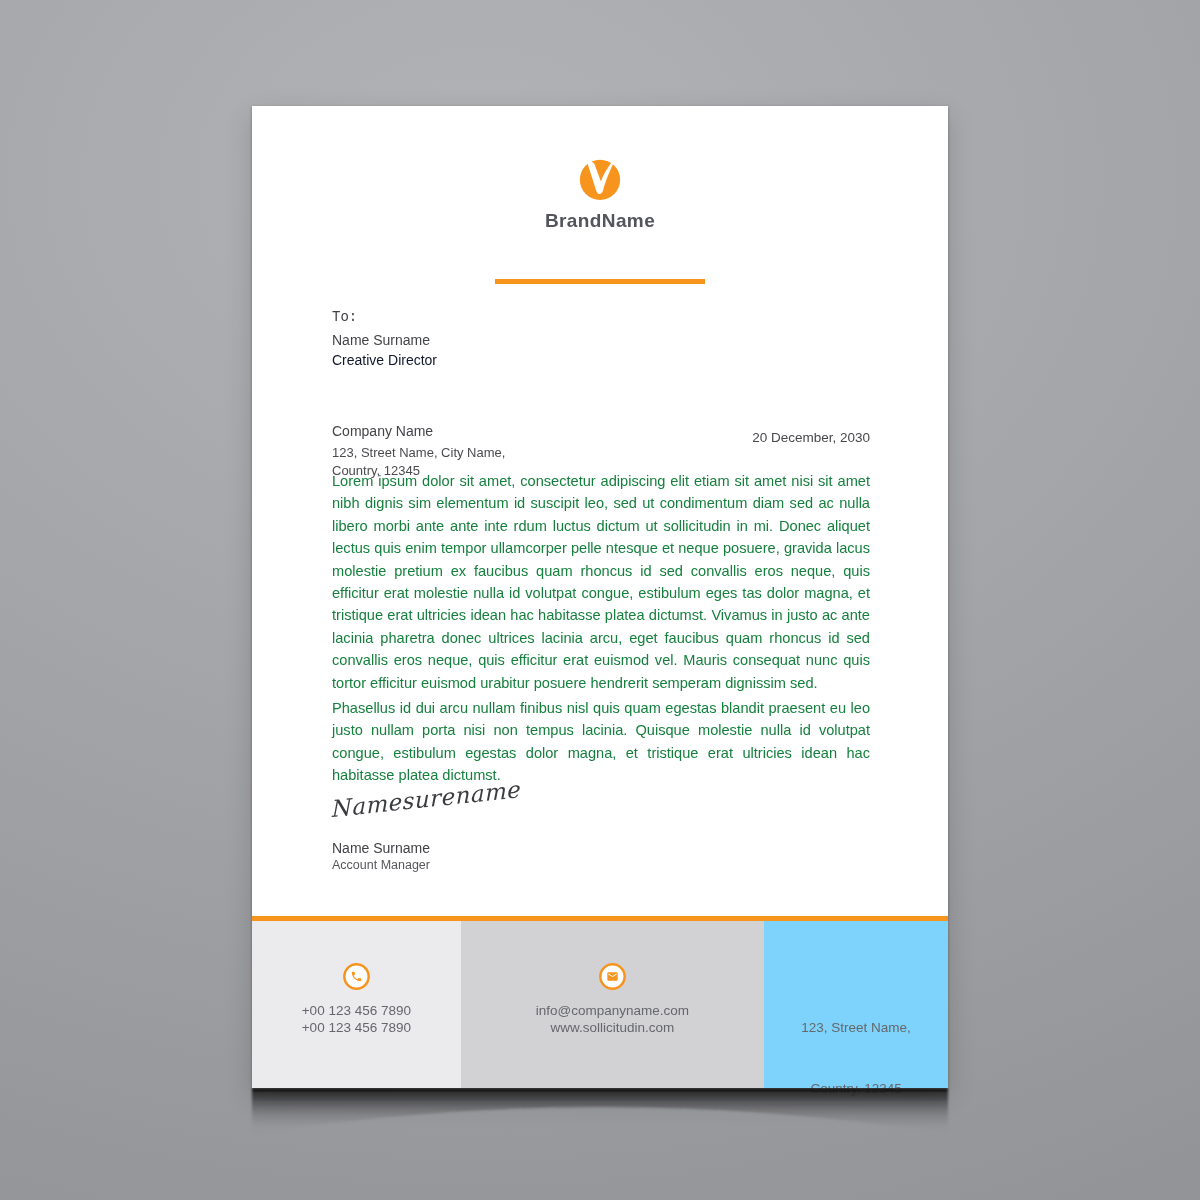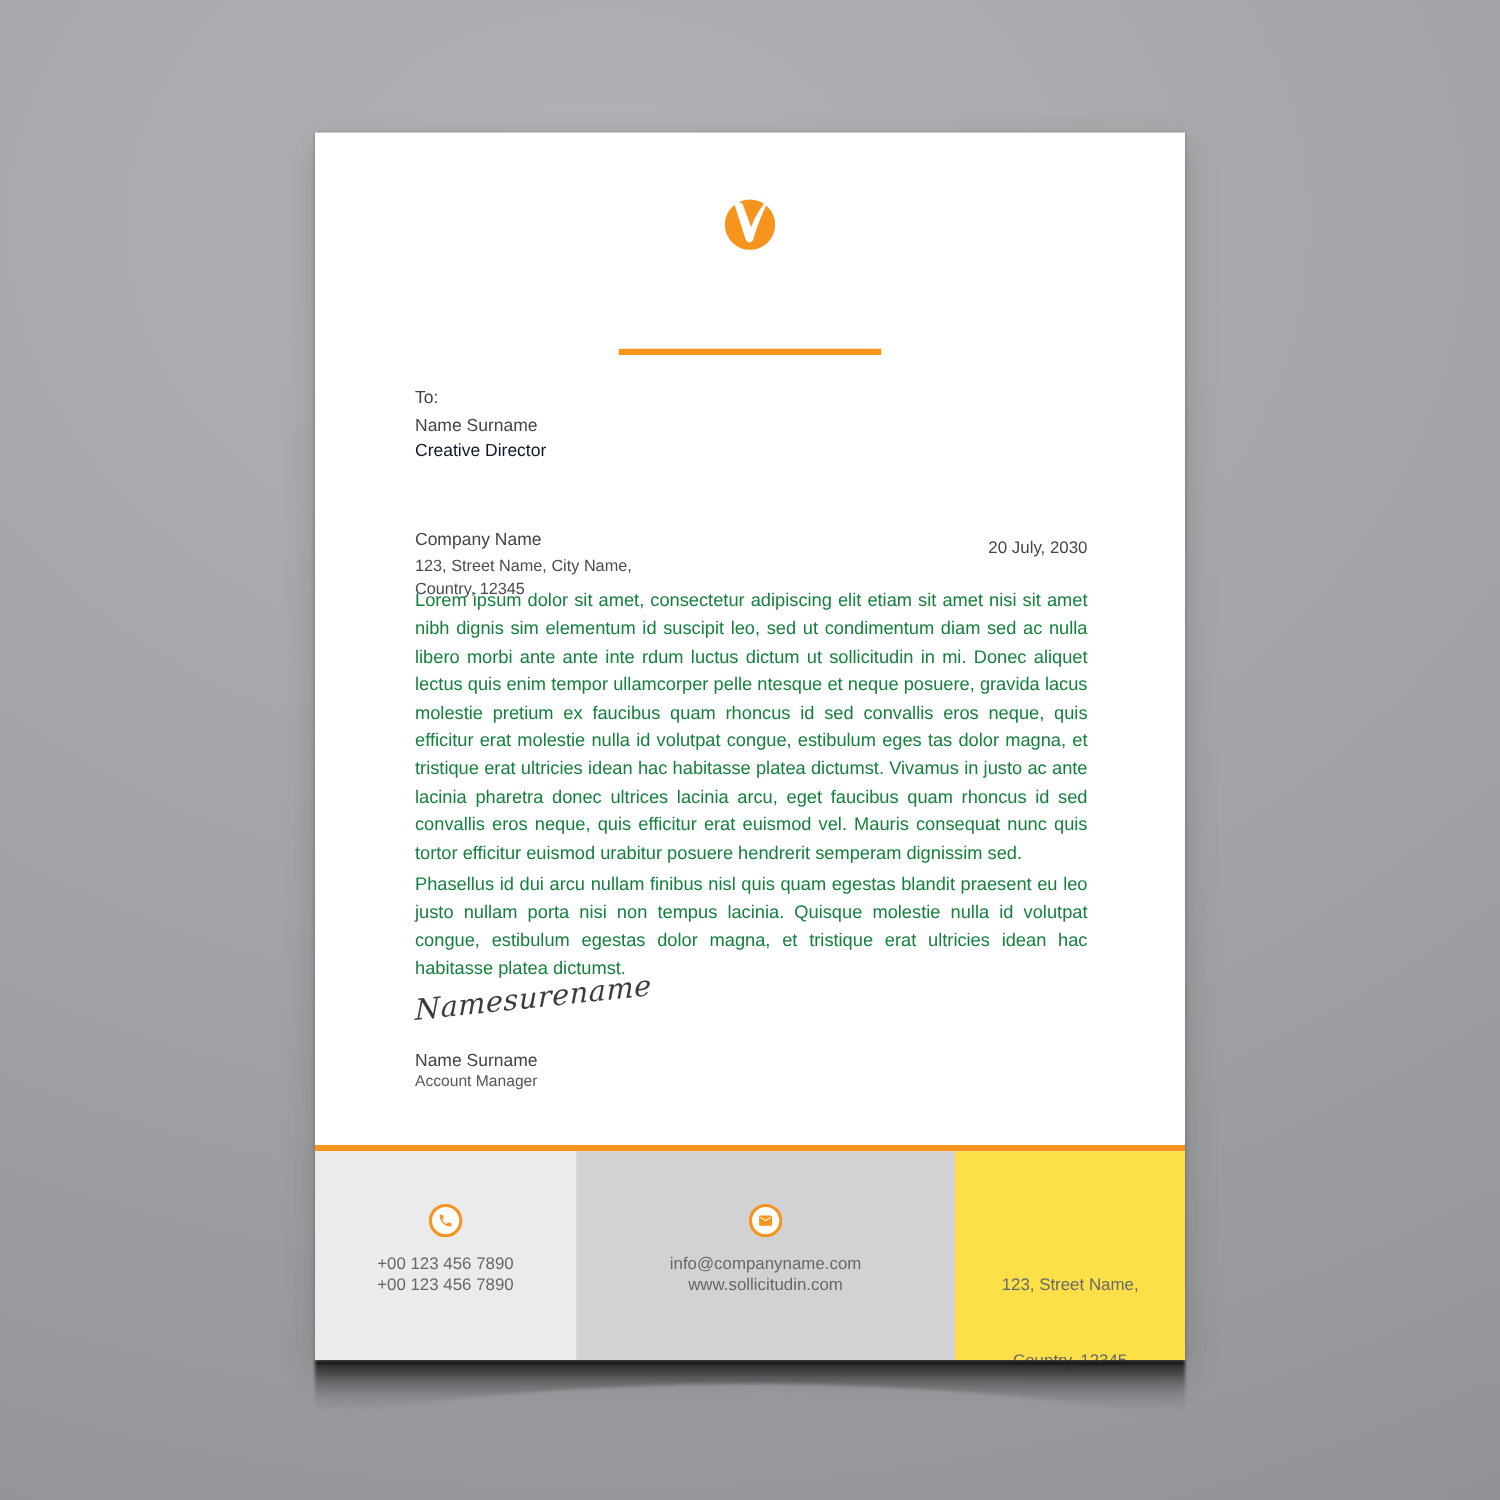--- a/index.html
+++ b/index.html
@@ -26,21 +26,21 @@
   .brand-tagline{
     position:absolute;left:0;top:126px;width:100%;text-align:center;
     font-size:11px;color:#96979c;letter-spacing:0.4px;
   }
   .header-divider{
     position:absolute;left:243px;top:173px;width:210px;height:5px;
     background:var(--accent,#F7941D);
   }
   
   .recipient{position:absolute;left:80px;top:203px;color:#404145;}
-  .to-label{font-size:14px;margin-bottom:7px;}
+  .to-label{font-size:14px;margin-bottom:7px;font-family:Liberation Mono, monospace;}
   .recipient-name{font-size:14px;margin-bottom:4px;color:#434448;}
   .recipient-title{font-size:14px;color:#0f172a;}
   .company-block{position:absolute;left:80px;top:289px;color:#404145;margin-top:28px;}
   .company-name{font-size:14px;margin-bottom:5px;color:#434448;}
   .company-addr{font-size:13px;line-height:17.5px;color:#4a4b4f;}
   .letter-date{
     position:absolute;right:78px;top:324px;font-size:13.5px;color:#46474b;
   }
   
   .body-par{
@@ -65,21 +65,21 @@
     position:absolute;left:0;top:810px;width:100%;height:5px;
     background:var(--accent,#F7941D);
   }
   .footer{position:absolute;left:0;top:815px;width:100%;height:167px;display:flex;}
   .f-col{
     display:flex;flex-direction:column;align-items:center;
     padding-top:42px;box-sizing:border-box;
   }
   .f-col-1{width:218px;background:#ebebed;}
   .f-col-2{width:317px;background:#d2d2d4;}
-  .f-col-3{width:192px;background:#fde047;gap:44px;}
+  .f-col-3{width:192px;background:#7dd3fc;gap:44px;}
   .f-icon{width:27px;height:27px;margin-bottom:13px;}
   .f-line{font-size:13.5px;line-height:16.5px;color:#66676b;text-align:center;}
   
   .floor-shadow{position:absolute;left:0;top:1088px;}
 </style>
 </head>
 <body>
 
 <div class="stage">
 
@@ -89,33 +89,34 @@
       <circle cx="32" cy="34" r="23" fill="#F7941D"></circle>
       <path fill="#ffffff" d="M17 13
         L27.5 46
         C28.2 48.8 29.6 50.2 31.4 50.2
         C33.4 50.2 34.8 48.6 35.6 45.6
         C39 33 45.5 18.5 52 6
         C44 14.5 37 25.5 33 36
         L26 16.8
         C25.5 14.5 22 12 17 13 Z"></path>
     </svg>
+    <div class="brand-name">BrandName</div>
     <div class="header-divider"></div>
 
     <div class="recipient">
       <div class="to-label">To:</div>
       <div class="recipient-name">Name Surname</div>
       <div class="recipient-title">Creative Director</div>
     </div>
     <div class="company-block">
       <div class="company-name">Company Name</div>
       <div class="company-addr">123, Street Name, City Name,</div>
       <div class="company-addr">Country, 12345</div>
     </div>
-    <div class="letter-date">20 July, 2030</div>
+    <div class="letter-date">20 December, 2030</div>
 
     <p class="body-par par1">Lorem ipsum dolor sit amet, consectetur adipiscing elit etiam sit amet nisi sit amet nibh dignis sim elementum id suscipit leo, sed ut condimentum diam sed ac nulla libero morbi ante ante inte rdum luctus dictum ut sollicitudin in mi. Donec aliquet lectus quis enim tempor ullamcorper pelle ntesque et neque posuere, gravida lacus molestie pretium ex faucibus quam rhoncus id sed convallis eros neque, quis efficitur erat molestie nulla id volutpat congue, estibulum eges tas dolor magna, et tristique erat ultricies idean hac habitasse platea dictumst. Vivamus in justo ac ante lacinia pharetra donec ultrices lacinia arcu, eget faucibus quam rhoncus id sed convallis eros neque, quis efficitur erat euismod vel. Mauris consequat nunc quis tortor efficitur euismod urabitur posuere hendrerit semperam dignissim sed.</p>
     <p class="body-par par2">Phasellus id dui arcu nullam finibus nisl quis quam egestas blandit praesent eu leo justo nullam porta nisi non tempus lacinia. Quisque molestie nulla id volutpat congue, estibulum egestas dolor magna, et tristique erat ultricies idean hac habitasse platea dictumst.</p>
 
     <div class="sig-script">Namesurename</div>
     <div class="sig-name">Name Surname</div>
     <div class="sig-title">Account Manager</div>
 
     <div class="accent-bar"></div>
     <div class="footer">

